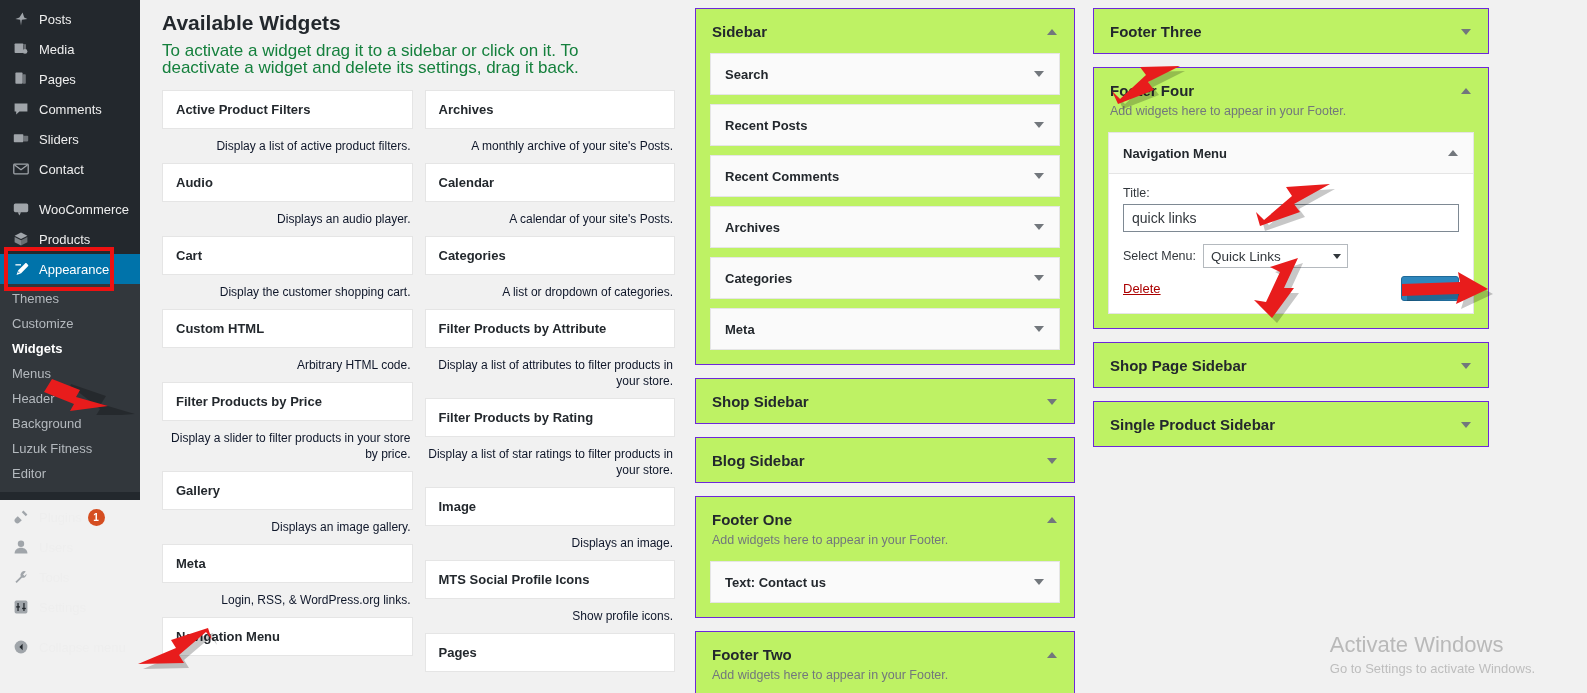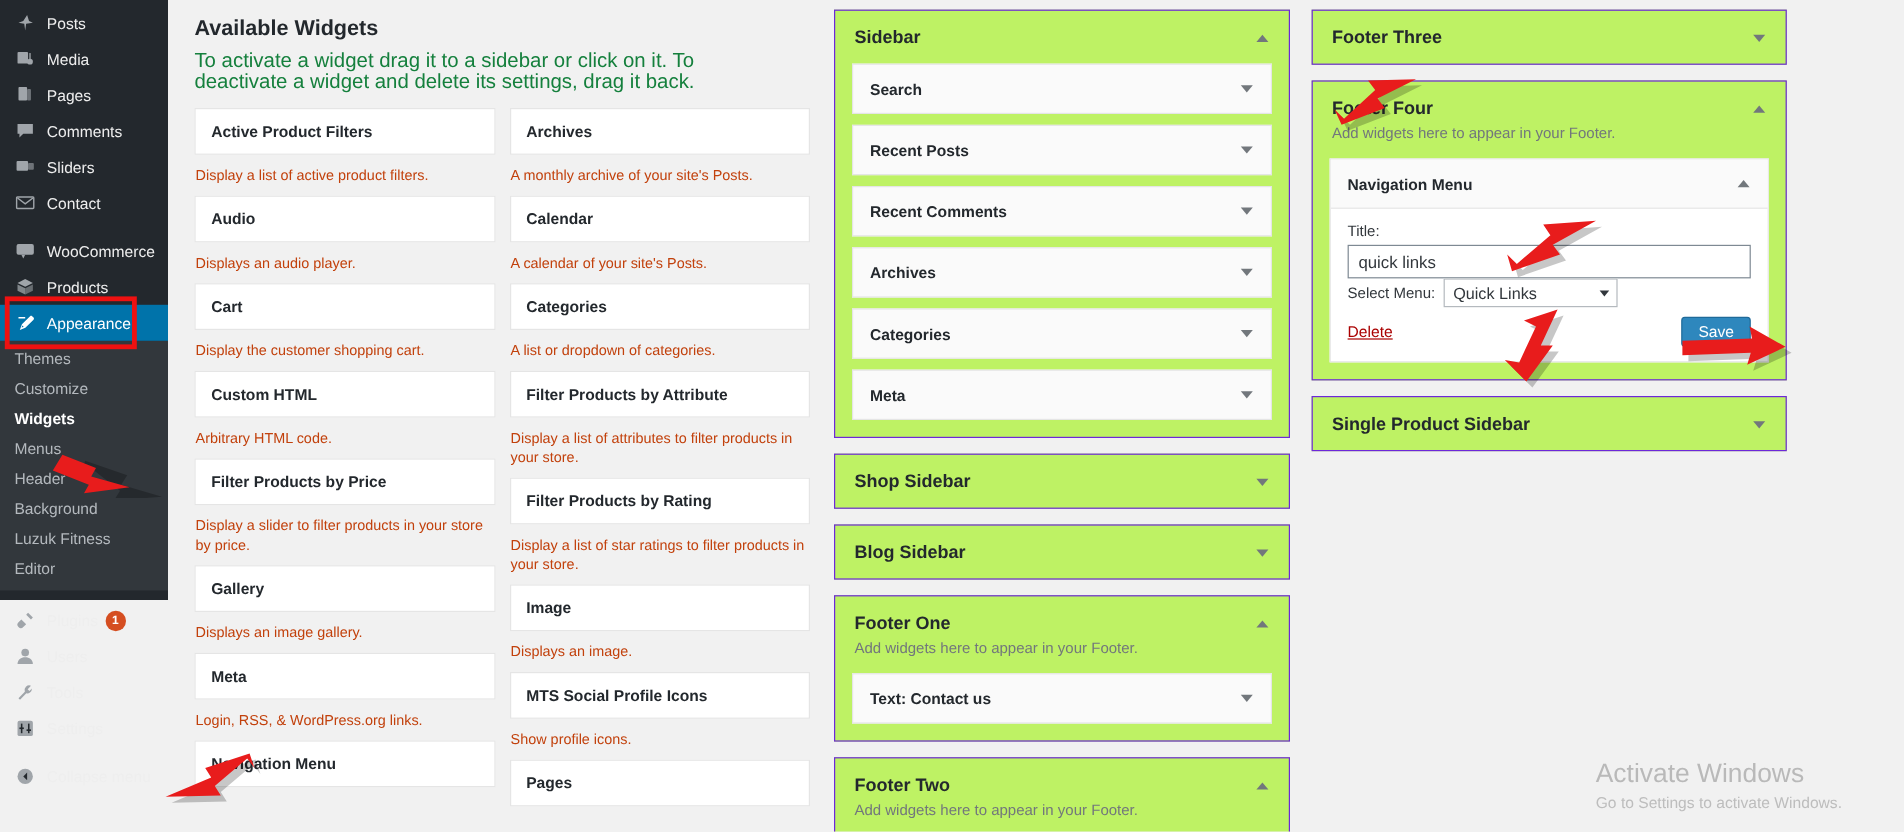--- a/index.html
+++ b/index.html
@@ -90,21 +90,21 @@
     display: flex;
     padding: 0;
   }
 
   
   .col-avail {
     width: 545px; min-width: 545px;
     padding: 12px 10px 0 22px;
   }
   .avail-title {
-    font-size: 18px; font-weight: bold;
+    font-size: 21px; font-weight: bold;
     color: #23282d;
     margin-bottom: 8px;
     line-height: 22px;
   }
   .avail-desc {
     font-size: 17px; color: #15803d;
     line-height: 17px;
     max-width: 470px;
     margin-bottom: 14px;
   }
@@ -116,23 +116,24 @@
   .wcol { display: flex; flex-direction: column; }
   .widget-card {
     background: #fff;
     border: 1px solid #e5e5e5;
     padding: 11px 13px;
     font-size: 13px; font-weight: bold;
     color: #23282d;
     margin-bottom: 0;
   }
   .widget-note {
-    font-size: 12px; color: #c2410c;
+    font-size: 12px; color: #0f172a;
     padding: 9px 2px 9px 1px;
     line-height: 16px;
+    text-align: right;
   }
 
   
   .col-sidebars {
     width: 400px; min-width: 400px;
     padding: 8px 10px 0 10px;
   }
   .col-sidebars2 {
     width: 420px; min-width: 420px;
     padding: 8px 16px 0 8px;
@@ -213,20 +214,21 @@
     background: #fff;
     padding: 5px 8px;
     font-size: 14px;
     font-family: "Liberation Sans", sans-serif;
     color: #32373c;
     border-radius: 0;
     outline: none;
   }
   .row-inline {
     display: flex; align-items: center;
+    margin-top: 12px;
   }
   .row-inline .field-label { margin-bottom: 0; margin-right: 7px; white-space: nowrap; }
   .select-box {
     position: relative;
     border: 1px solid #b4b9be;
     background: #fff;
     width: 145px;
     height: 24px;
     display: flex; align-items: center;
     padding: 0 20px 0 7px;
@@ -624,20 +626,28 @@
 
               <div class="actions">
                 <span class="delete-link">Delete</span>
                 <button class="save-btn">Save</button>
               </div>
             </div>
           </div>
         </div>
       </div>
 
+      <div class="panel">
+        <div class="panel-head">
+          <span class="panel-title">Shop Page Sidebar</span>
+          <span class="toggle">
+              <i class="caret down"></i>
+            </span>
+        </div>
+      </div>
 
       <div class="panel">
         <div class="panel-head">
           <span class="panel-title">Single Product Sidebar</span>
           <span class="toggle">
               <i class="caret down"></i>
             </span>
         </div>
       </div>
     </div>

